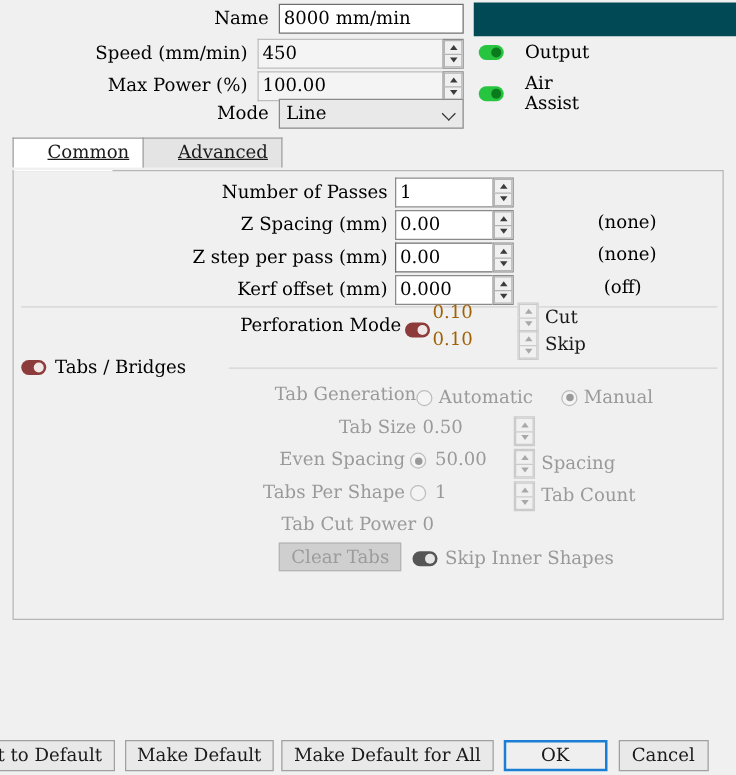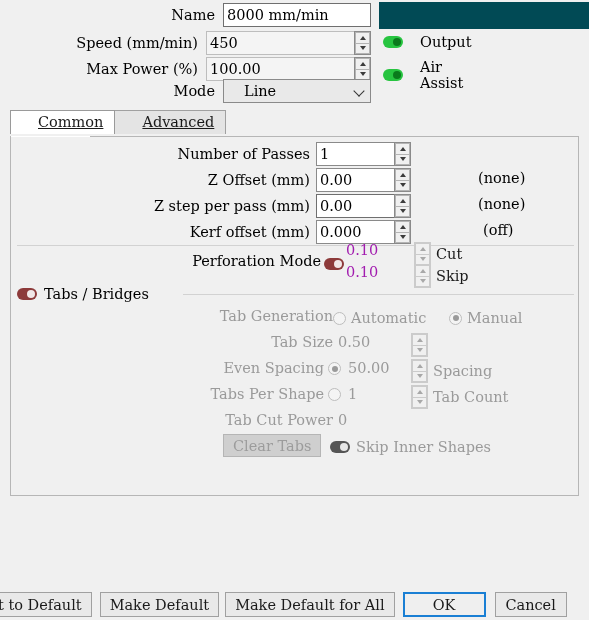--- a/index.html
+++ b/index.html
@@ -62,21 +62,21 @@
 
   
   .combo {
     position: relative;
     background: #e9e9e9;
     border: 1px solid #8a8a8a;
     height: 24px;
     width: 148px;
     font-size: 14.5px;
     line-height: 22px;
-    padding: 0 20px;
+    padding: 0 5px;
     color: #000;
   }
   .combo .chev {
     position: absolute; right: 7px; top: 7px;
     width: 8px; height: 8px;
     border-left: 1.6px solid #333;
     border-bottom: 1.6px solid #333;
     transform: rotate(-45deg);
   }
 
@@ -130,21 +130,21 @@
     border: 1px solid #b6b6b6;
     background: #f0f0f0;
   }
   .tabpanel::before {
     content: ""; position: absolute; left: 0; top: -1px;
     width: 79px; height: 1px; background: #fff;
   }
 
   
   .dim { color: #9a9a9a; }
-  .dimtxt { color: #a21caf; }
+  .dimtxt { color: #a16207; }
 
   .sep { position: absolute; height: 1px; background: #d2d2d2; }
 
   
   .radio {
     width: 13px; height: 13px; border-radius: 50%;
     border: 1px solid #9a9a9a; background: #fafafa;
     display: inline-flex; align-items: center; justify-content: center;
     flex: none;
   }
@@ -259,21 +259,21 @@
               <i class="arrow-up"></i>
             </div>
           <div>
               <i class="arrow-dn"></i>
             </div>
         </span>
       </span>
     </div>
 
     <div class="row" style="left:0;top:31px;width:400px;justify-content:flex-end;">
-      <span class="lbl">Z Offset (mm)</span>
+      <span class="lbl">Z Spacing (mm)</span>
       <span class="spinwrap" style="margin-left:6px;">
         <input class="txtfield" style="width: 78px;" value="0.00">
         <span class="spinbtns">
           <div>
               <i class="arrow-up"></i>
             </div>
           <div>
               <i class="arrow-dn"></i>
             </div>
         </span>

